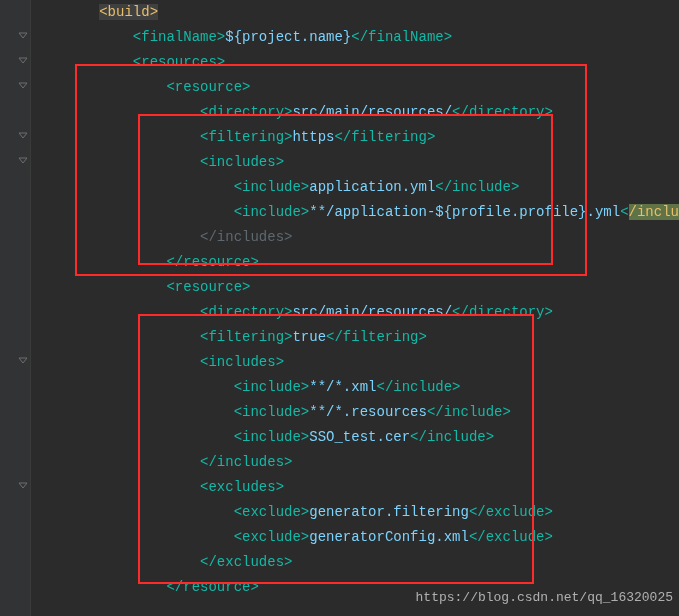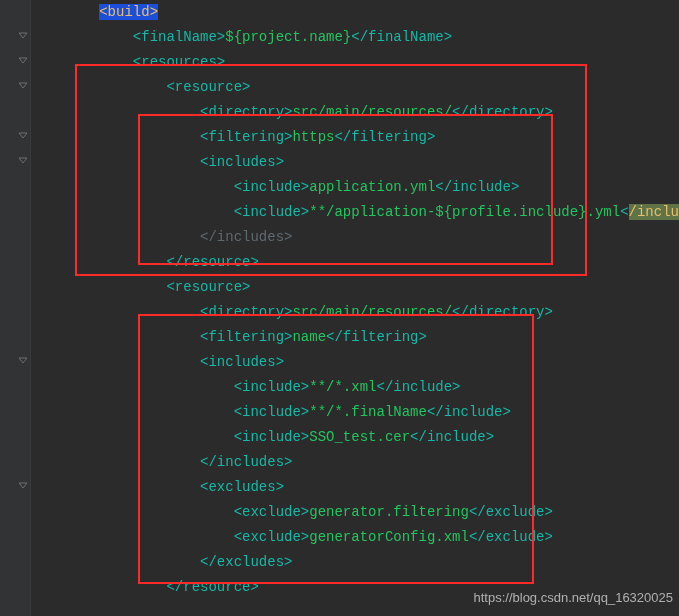--- a/index.html
+++ b/index.html
@@ -36,40 +36,40 @@
     position: absolute;
     left: 30px;
     top: 0;
     padding-left: 2px;
   }
   .line {
     white-space: pre;
     height: 25px;
   }
   .tag   { color: #14b8a6; }
-  .txt   { color: #22c55e; }
-  .sel   { background: #1d4ed8; color: #e8bf6a; }
+  .txt   { color: #7dd3fc; }
+  .sel   { background: #404040; color: #e8bf6a; }
   .hlgreen { background: #5f7347; color: #e8bf6a; }
 
   .redbox {
     position: absolute;
     border: 2px solid #ff2a2a;
     pointer-events: none;
     z-index: 10;
   }
   #box1 { left: 75px;  top: 64px;  width: 508px; height: 208px; }
   #box2 { left: 138px; top: 114px; width: 411px; height: 147px; }
   #box3 { left: 138px; top: 314px; width: 392px; height: 266px; }
 
   .watermark {
     position: absolute;
     right: 6px;
     bottom: 6px;
     color: rgba(220,220,220,0.75);
-    font-family: Liberation Sans, sans-serif;
+    font-family: Liberation Mono, monospace;
     font-size: 13px;
   }
   .dim { color: #5e686f; }
 </style>
 </head>
 <body>
 
 <div class="gutter" id="gutter">
     <div class="fold-icon" style="top: 32px;"><svg width="10" height="10" viewBox="0 0 10 10">
         <path d="M1 1 L9 1 L5 6 Z" fill="none" stroke="#6e6e6e" stroke-width="1"></path>
@@ -95,29 +95,29 @@
   </div>
 <div class="code" id="code">
     <div class="line">        <span class="sel">&lt;build&gt;</span></div>
     <div class="line">            <span class="tag">&lt;finalName&gt;</span><span class="txt">${project.name}</span><span class="tag">&lt;/finalName&gt;</span></div>
     <div class="line">            <span class="tag">&lt;resources&gt;</span></div>
     <div class="line">                <span class="tag">&lt;resource&gt;</span></div>
     <div class="line">                    <span class="tag">&lt;directory&gt;</span><span class="txt">src/main/resources/</span><span class="tag">&lt;/directory&gt;</span></div>
     <div class="line">                    <span class="tag">&lt;filtering&gt;</span><span class="txt">https</span><span class="tag">&lt;/filtering&gt;</span></div>
     <div class="line">                    <span class="tag">&lt;includes&gt;</span></div>
     <div class="line">                        <span class="tag">&lt;include&gt;</span><span class="txt">application.yml</span><span class="tag">&lt;/include&gt;</span></div>
-    <div class="line">                        <span class="tag">&lt;include&gt;</span><span class="txt">**/application-${profile.include}.yml</span><span class="tag">&lt;</span><span class="hlgreen">/include</span></div>
+    <div class="line">                        <span class="tag">&lt;include&gt;</span><span class="txt">**/application-${profile.profile}.yml</span><span class="tag">&lt;</span><span class="hlgreen">/include</span></div>
     <div class="line">                    <span class="dim">&lt;/includes&gt;</span></div>
     <div class="line">                <span class="tag">&lt;/resource&gt;</span></div>
     <div class="line">                <span class="tag">&lt;resource&gt;</span></div>
     <div class="line">                    <span class="tag">&lt;directory&gt;</span><span class="txt">src/main/resources/</span><span class="tag">&lt;/directory&gt;</span></div>
-    <div class="line">                    <span class="tag">&lt;filtering&gt;</span><span class="txt">name</span><span class="tag">&lt;/filtering&gt;</span></div>
+    <div class="line">                    <span class="tag">&lt;filtering&gt;</span><span class="txt">true</span><span class="tag">&lt;/filtering&gt;</span></div>
     <div class="line">                    <span class="tag">&lt;includes&gt;</span></div>
     <div class="line">                        <span class="tag">&lt;include&gt;</span><span class="txt">**/*.xml</span><span class="tag">&lt;/include&gt;</span></div>
-    <div class="line">                        <span class="tag">&lt;include&gt;</span><span class="txt">**/*.finalName</span><span class="tag">&lt;/include&gt;</span></div>
+    <div class="line">                        <span class="tag">&lt;include&gt;</span><span class="txt">**/*.resources</span><span class="tag">&lt;/include&gt;</span></div>
     <div class="line">                        <span class="tag">&lt;include&gt;</span><span class="txt">SSO_test.cer</span><span class="tag">&lt;/include&gt;</span></div>
     <div class="line">                    <span class="tag">&lt;/includes&gt;</span></div>
     <div class="line">                    <span class="tag">&lt;excludes&gt;</span></div>
     <div class="line">                        <span class="tag">&lt;exclude&gt;</span><span class="txt">generator.filtering</span><span class="tag">&lt;/exclude&gt;</span></div>
     <div class="line">                        <span class="tag">&lt;exclude&gt;</span><span class="txt">generatorConfig.xml</span><span class="tag">&lt;/exclude&gt;</span></div>
     <div class="line">                    <span class="tag">&lt;/excludes&gt;</span></div>
     <div class="line">                <span class="tag">&lt;/resource&gt;</span></div>
   </div>
 
 <div id="box1" class="redbox"></div>

